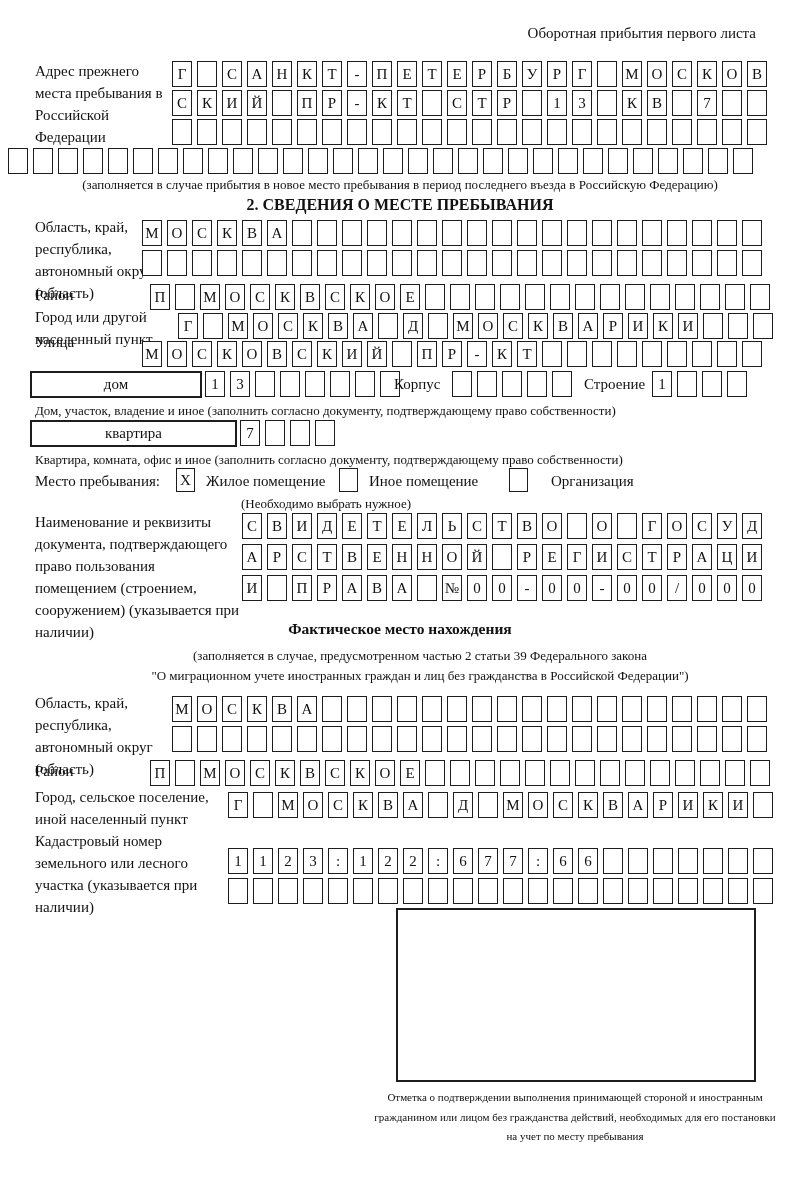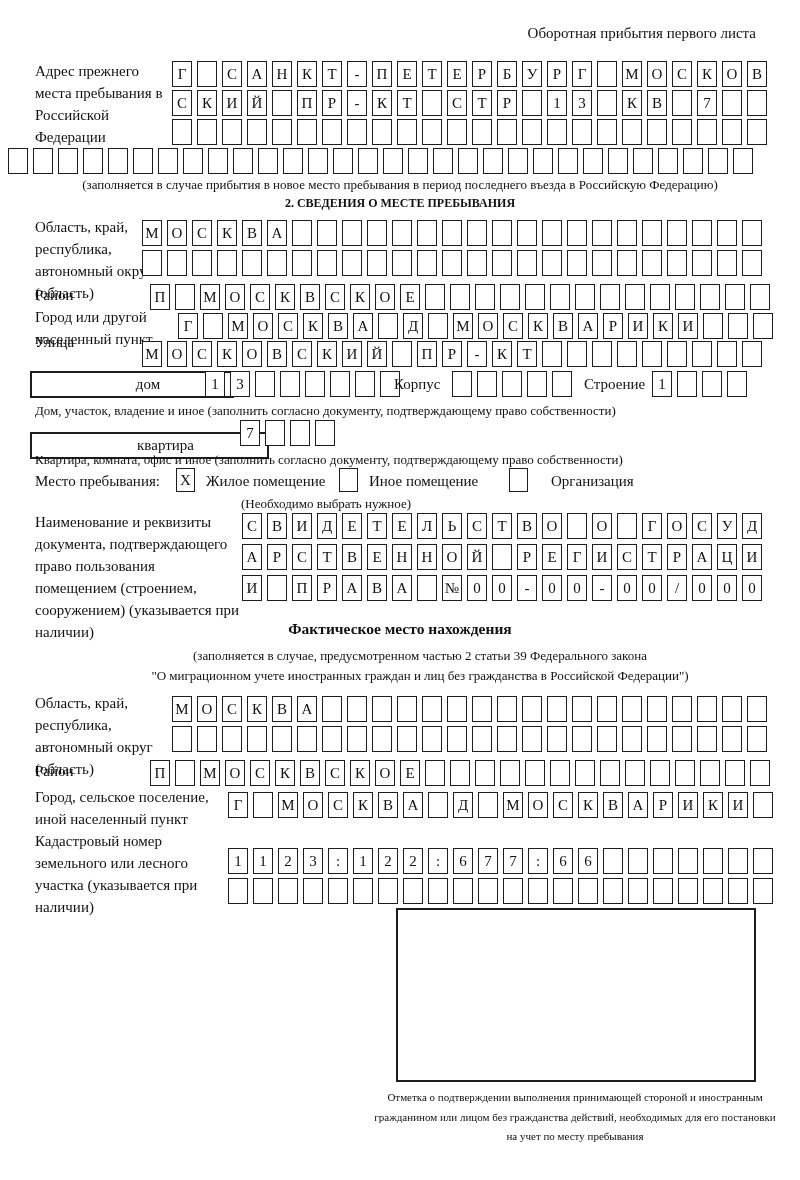--- a/index.html
+++ b/index.html
@@ -3,31 +3,31 @@
 <meta charset="utf-8">
 <style>
   html,body{margin:0;padding:0;background:#fff;}
   .page{
     position:relative;width:800px;height:1180px;background:#fff;
     font-family:"Liberation Serif", serif;color:#111;overflow:hidden;
   }
   .abs{position:absolute;}
   .lbl{font-size:15px;line-height:22px;}
   .note{font-size:13px;line-height:20px;}
-  .title{font-size:12px;font-weight:bold;}
+  .title{font-size:16px;font-weight:bold;}
   .ctr{text-align:center;}
   .row{display:flex;gap:5px;}
   .cell{
     width:18px;height:24px;border:1.5px solid #1d1d1d;
     display:inline-flex;align-items:center;justify-content:center;
     font-size:15px;flex:none;background:#fff;
   }
   .wbox{
     border:2px solid #1d1d1d;height:23px;box-sizing:content-box;
-    display:flex;align-items:center;justify-content:center;font-size:15px;padding-left:32px;
+    display:flex;align-items:center;justify-content:center;font-size:15px;
   }
   .cbox{
     width:17px;height:22px;border:1.5px solid #1d1d1d;
     display:inline-flex;align-items:center;justify-content:center;font-size:15px;
   }
   .bigbox{border:2px solid #1d1d1d;background:#fff;}
 </style>
 </head>
 <body>
 
@@ -313,21 +313,21 @@
     </div>
   <div class="abs lbl" style="left:584px;top:373px;">Строение</div>
   <div class="abs row" style="left:652px;top:371px;">
       <span class="cell">1</span>
       <span class="cell"></span>
       <span class="cell"></span>
       <span class="cell"></span>
     </div>
   <div class="abs note" style="left:35px;top:401px;width:740px;">Дом, участок, владение и иное (заполнить согласно документу, подтверждающему право собственности)</div>
 
-  <div class="abs wbox" style="left:30px;top:420px;width:203px;margin-top:12px;">квартира</div>
+  <div class="abs wbox" style="left:30px;top:420px;width:203px;">квартира</div>
   <div class="abs row" style="left:240px;top:420px;">
       <span class="cell">7</span>
       <span class="cell"></span>
       <span class="cell"></span>
       <span class="cell"></span>
     </div>
   <div class="abs note" style="left:35px;top:450px;width:740px;">Квартира, комната, офис и иное (заполнить согласно документу, подтверждающему право собственности)</div>
 
   <div class="abs lbl" style="left:35px;top:470px;">Место пребывания:</div>
   <span class="abs cbox" style="left:176px;top:468px;">X</span>

